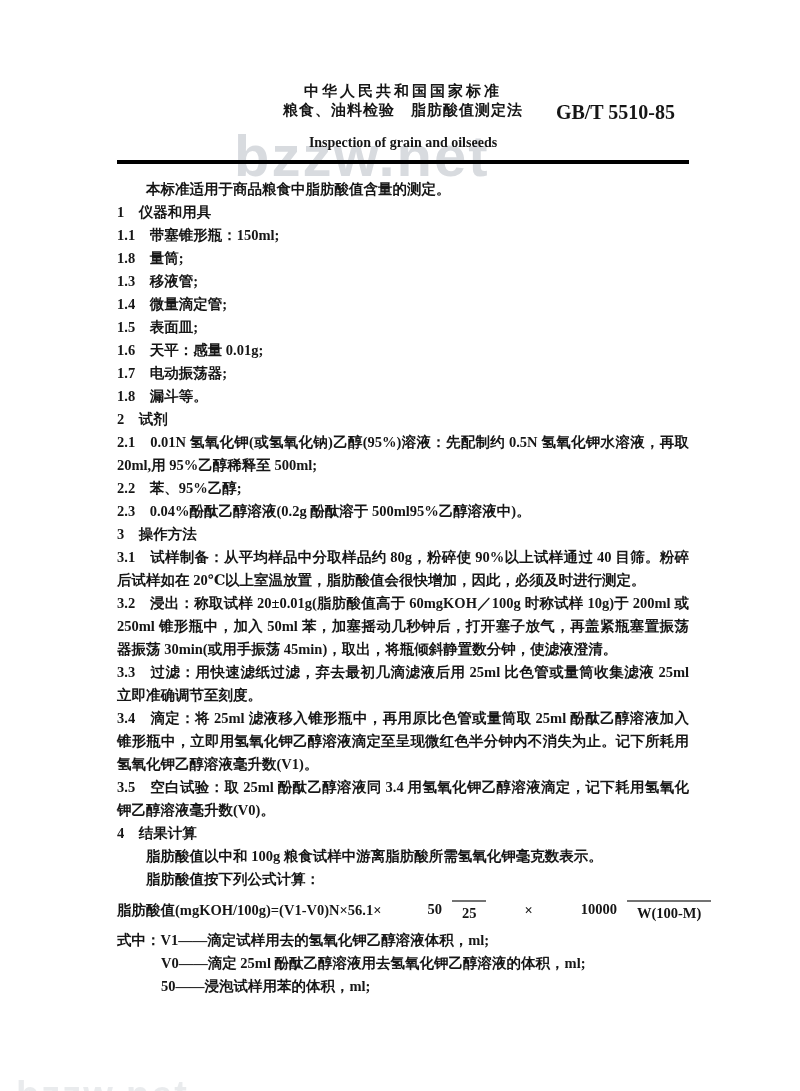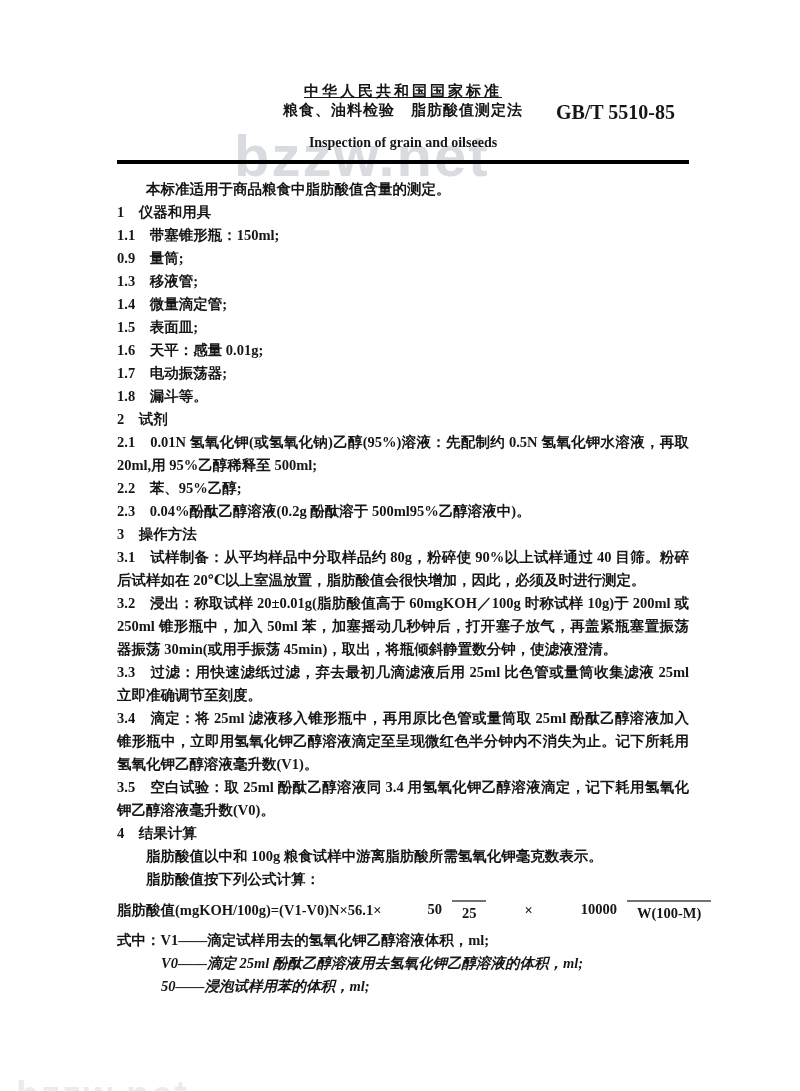--- a/index.html
+++ b/index.html
@@ -38,21 +38,20 @@
     position: relative;
     z-index: 1;
     margin-left: 117px;
     margin-right: 111px;
     padding-top: 82px;
   }
   .org {
     text-align: center;
     font-size: 15px;
     letter-spacing: 3px;
-    text-decoration: underline;
   }
   .title-row {
     position: relative;
     text-align: center;
     font-size: 15px;
   }
   .title-cn { letter-spacing: 1px; }
   .std-no {
     position: absolute;
     right: 14px; top: 0;
@@ -69,21 +68,21 @@
     margin-top: 9px;
   }
   .body-text {
     margin-top: 14px;
     font-size: 14.5px;
     line-height: 23px;
     text-align: justify;
   }
   .para { margin: 0; }
   .para.indent { text-indent: 2em; }
-  .para.indent2 { padding-left: 44px; font-style: italic; }
+  .para.indent2 { padding-left: 44px; }
   .formula {
     display: flex;
     align-items: center;
     font-size: 14.5px;
     margin: 9px 0 7px 0;
     white-space: nowrap;
     gap: 34px;
   }
   .f-lhs { line-height: 1.2; }
   .f-times { margin: 0 2px; line-height: 1.2; }
@@ -120,21 +119,21 @@
     </div>
 
     <div class="title-en en1">Inspection of grain and oilseeds</div>
 
     <div class="rule"></div>
 
     <div class="body-text">
         <div class="para indent">本标准适用于商品粮食中脂肪酸值含量的测定。</div>
         <div class="para">1　仪器和用具</div>
         <div class="para">1.1　带塞锥形瓶：150ml;</div>
-        <div class="para">0.9　量筒;</div>
+        <div class="para">1.8　量筒;</div>
         <div class="para">1.3　移液管;</div>
         <div class="para">1.4　微量滴定管;</div>
         <div class="para">1.5　表面皿;</div>
         <div class="para">1.6　天平：感量 0.01g;</div>
         <div class="para">1.7　电动振荡器;</div>
         <div class="para">1.8　漏斗等。</div>
         <div class="para">2　试剂</div>
         <div class="para">2.1　0.01N 氢氧化钾(或氢氧化钠)乙醇(95%)溶液：先配制约 0.5N 氢氧化钾水溶液，再取20ml,用 95%乙醇稀释至 500ml;</div>
         <div class="para">2.2　苯、95%乙醇;</div>
         <div class="para">2.3　0.04%酚酞乙醇溶液(0.2g 酚酞溶于 500ml95%乙醇溶液中)。</div>

